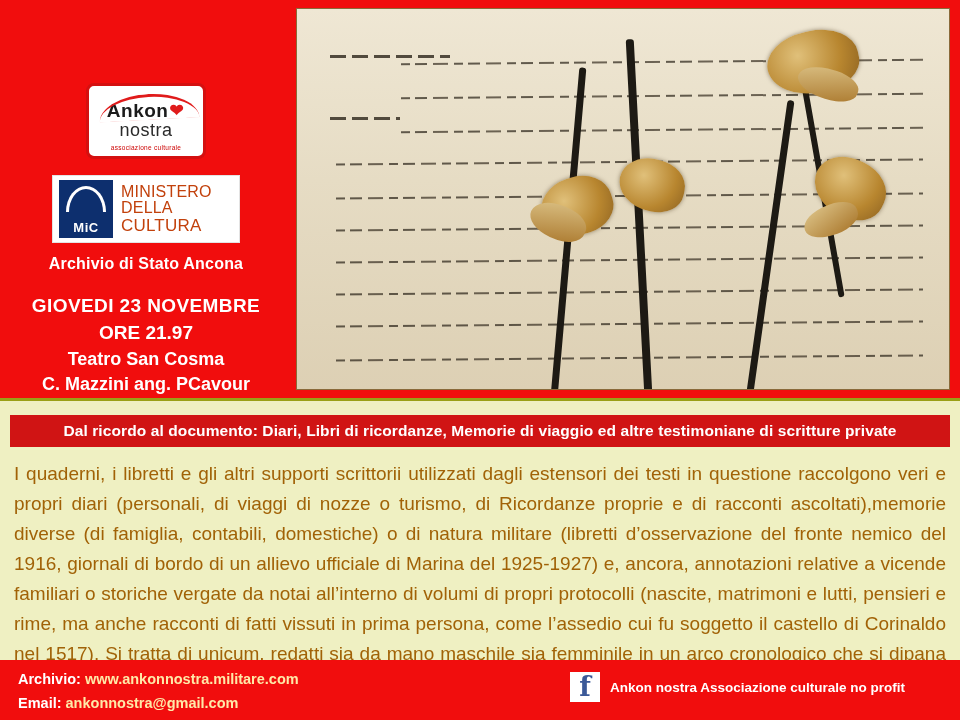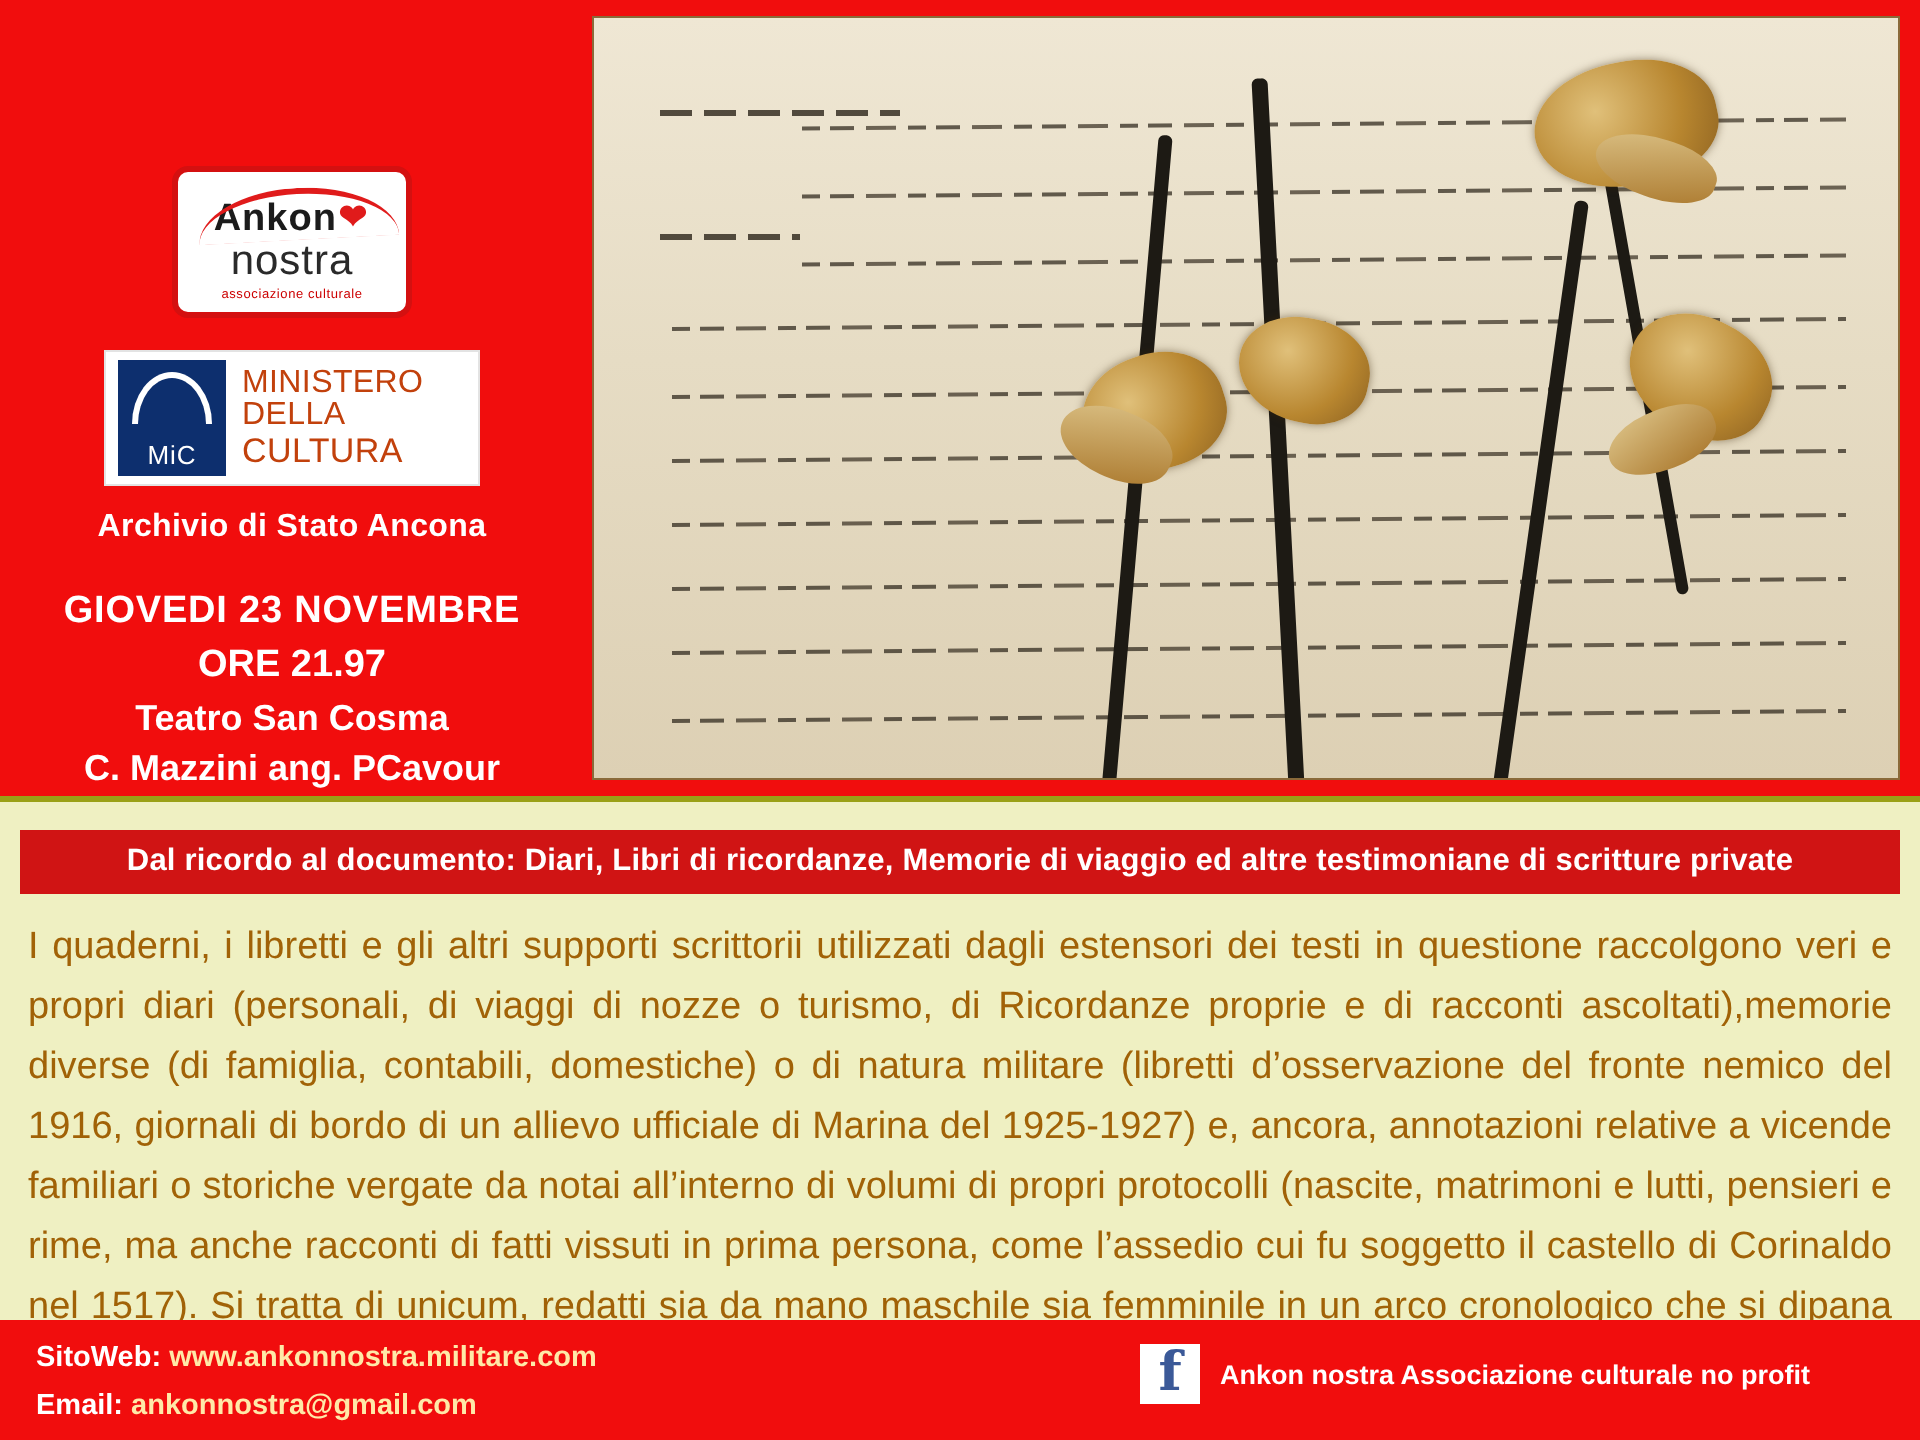--- a/index.html
+++ b/index.html
@@ -33,21 +33,21 @@
   }
   .logo-ankon .ank-row {
     display: flex; align-items: center; justify-content: center;
     font-size: 19px; font-weight: bold; color: #1b1b1b; letter-spacing: .5px;
   }
   .logo-ankon .heart {
     display: inline-block; color: #e01b1b; font-size: 17px; margin: 0 1px;
     position: relative; top: -1px;
   }
   .logo-ankon .nostra {
-    font-size: 21px; color: #2a2a2a; margin-top: -2px; letter-spacing: .5px;
+    font-size: 18px; color: #2a2a2a; margin-top: -2px; letter-spacing: .5px;
   }
   .logo-ankon .assoc {
     position: absolute; bottom: 5px; left: 0; right: 0;
     font-size: 6.5px; color: #c00; text-align: center; letter-spacing: .3px;
   }
   .logo-ankon .swoosh {
     position: absolute; top: 8px; left: 10px; width: 100px; height: 26px;
     border-top: 3px solid #e01b1b; border-radius: 50%/100% 100% 0 0;
     border-left: none; border-right: none; border-bottom: none;
     transform: rotate(-3deg);
@@ -64,21 +64,21 @@
   }
   .mic-mark {
     width: 54px; height: 58px;
     background: #0d2f6e;
     color: #ffffff;
     display: flex; align-items: flex-end; justify-content: center;
     position: relative;
     flex: 0 0 auto;
   }
   .mic-mark .mic-text {
-    font-size: 13px; font-weight: normal; letter-spacing: .5px; margin-bottom: 3px; margin-top: 25px;
+    font-size: 13px; font-weight: bold; letter-spacing: .5px; margin-bottom: 3px; margin-top: 25px;
   }
   .mic-mark .mic-swirl {
     position: absolute; top: 6px; left: 7px; width: 40px; height: 26px;
     border: 3px solid #ffffff; border-radius: 50% 50% 0 0 / 100% 100% 0 0;
     border-bottom: none;
   }
   .mic-words {
     margin-left: 8px; line-height: 1.02; color: #c2410c;
     font-weight: normal; font-size: 16px; letter-spacing: .2px;
   }
@@ -265,21 +265,21 @@
   </div>
 
   <div class="mid">
     <div class="mid-sub">Dal ricordo al documento: Diari, Libri di ricordanze, Memorie di viaggio ed altre testimoniane di scritture private</div>
     <div class="mid-body">I quaderni, i libretti e gli altri supporti scrittorii utilizzati dagli estensori dei testi in questione raccolgono veri e propri diari (personali, di viaggi di nozze o turismo, di Ricordanze proprie e di racconti ascoltati),memorie diverse (di famiglia, contabili, domestiche) o di natura militare (libretti d’osservazione del fronte nemico del 1916, giornali di bordo di un allievo ufficiale di Marina del 1925-1927) e, ancora, annotazioni relative a vicende familiari o storiche vergate da notai all’interno di volumi di propri protocolli (nascite, matrimoni e lutti, pensieri e rime, ma anche racconti di fatti vissuti in prima persona, come l’assedio cui fu soggetto il castello di Corinaldo nel 1517). Si tratta di unicum, redatti sia da mano maschile sia femminile in un arco cronologico che si dipana dagli inizi del ‘500 sino agli anni ‘20 del secolo XX.</div>
   </div>
 
   <div class="bottom">
     <div class="contact">
       <div>
-        <span>SitoWeb:</span>
+        <span>Archivio:</span>
         <span class="val">www.ankonnostra.militare.com</span>
       </div>
       <div>
         <span>Email:</span>
         <span class="val">ankonnostra@gmail.com</span>
       </div>
     </div>
     <div class="fb">
       <span class="f">f</span>
     </div>

